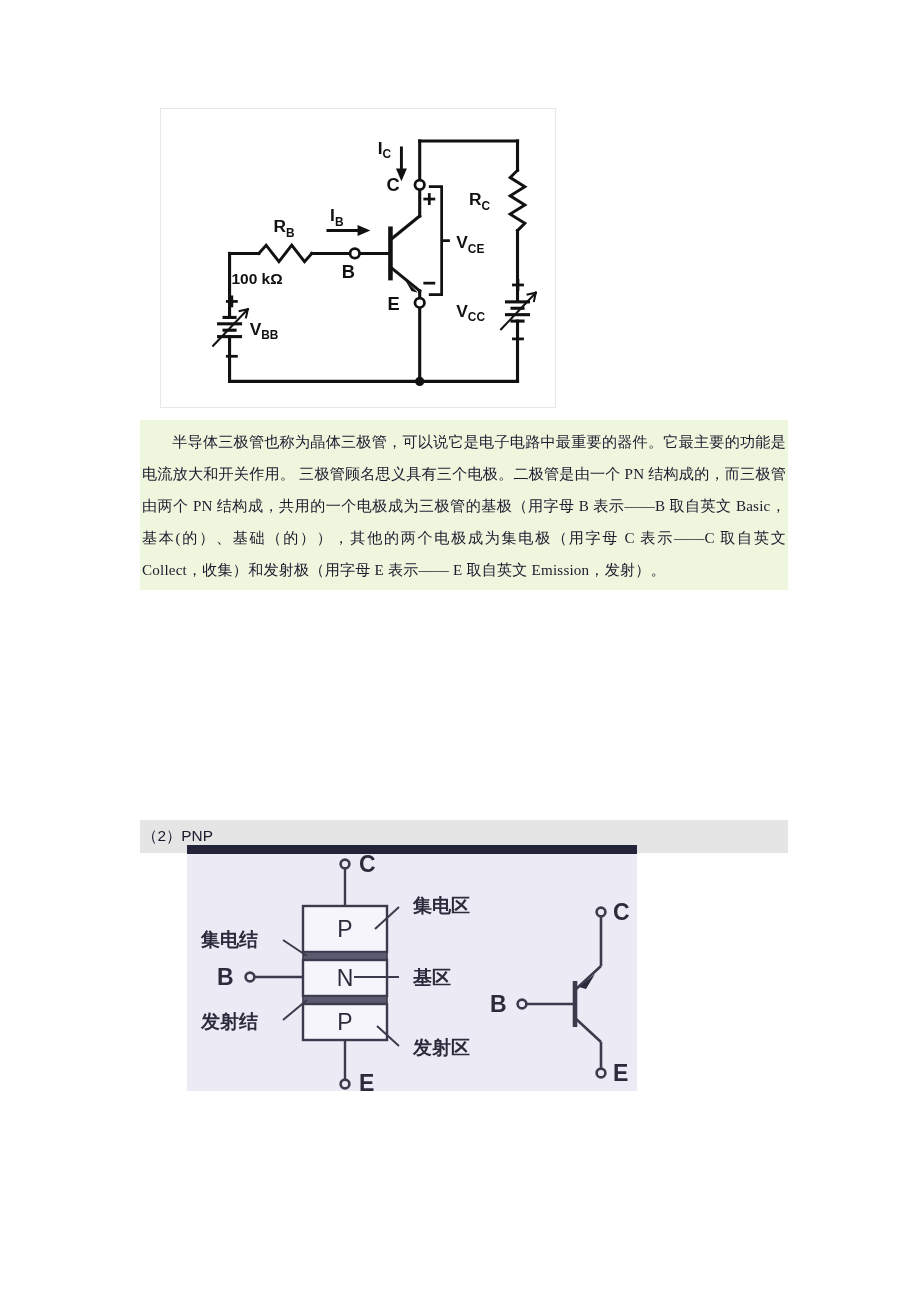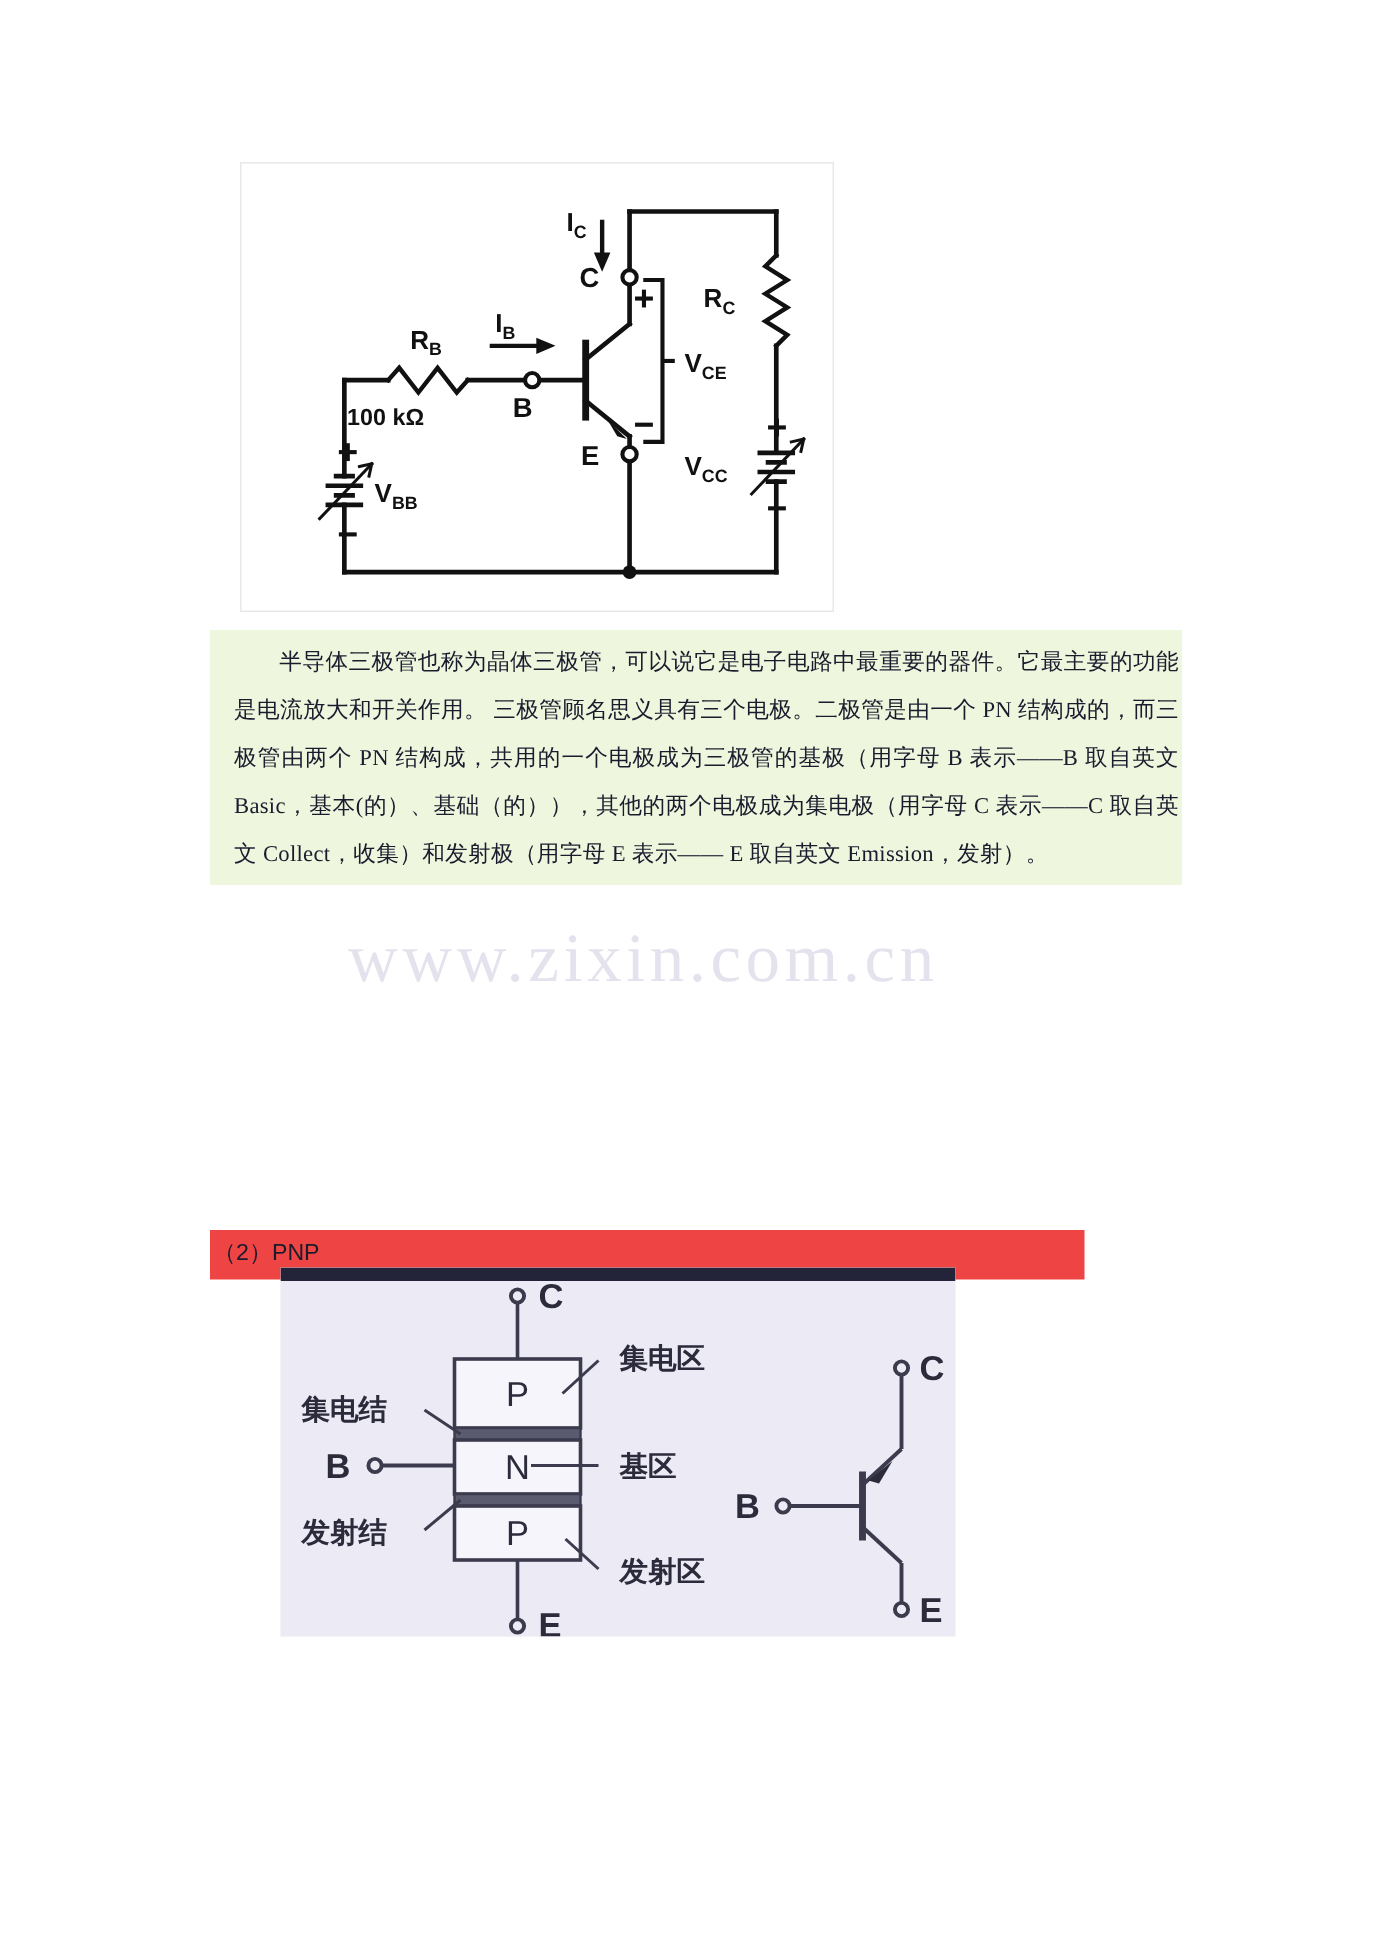--- a/index.html
+++ b/index.html
@@ -41,41 +41,41 @@
   .textblock p {
     margin: 0;
     color: #1b1b2e;
     font-size: 15.1px;
     line-height: 32px;
     text-align: justify;
     text-justify: inter-ideograph;
     letter-spacing: 0.2px;
     padding: 0 2px;
   }
-  .textblock p.indent { text-indent: 2em; margin-left: 14px; }
+  .textblock p.indent { text-indent: 2em; }
 
   
   .watermark {
     position: absolute;
     left: 232px; top: 612px;
     font-family: "Liberation Serif", serif;
     font-size: 46px;
     letter-spacing: 3px;
     color: rgba(120,110,160,0.20);
     white-space: nowrap;
     pointer-events: none;
     user-select: none;
   }
 
   
   .heading {
     position: absolute;
     left: 140px; top: 820px;
-    width: 583px;
-    background: #ef4444;
+    width: 648px;
+    background: #e5e5e5;
     padding: 4px 0 5px 2px;
     color: #1b1b2e;
     font-family: "Liberation Sans", sans-serif;
     font-size: 15.4px;
     line-height: 24px;
   }
 
   
   .fig2-wrap {
     position: absolute;
@@ -208,21 +208,20 @@
           <tspan>V</tspan><tspan dy="5" font-size="13">CC</tspan>
         </text>
       </g>
     </svg>
   </div>
 
   <div class="textblock">
     <p class="indent">半导体三极管也称为晶体三极管，可以说它是电子电路中最重要的器件。它最主要的功能是电流放大和开关作用。 三极管顾名思义具有三个电极。二极管是由一个 PN 结构成的，而三极管由两个 PN 结构成，共用的一个电极成为三极管的基极（用字母 B 表示——B 取自英文 Basic，基本(的）、基础（的）），其他的两个电极成为集电极（用字母 C 表示——C 取自英文 Collect，收集）和发射极（用字母 E 表示—— E 取自英文 Emission，发射）。</p>
   </div>
 
-  <div class="watermark">www.zixin.com.cn</div>
 
   <div class="heading">（2）PNP</div>
 
   <div class="fig2-wrap">
     <div class="fig2-topbar"></div>
     <svg class="fig2" viewBox="0 0 450 237">
       <rect x="0" y="0" width="450" height="237" fill="#eceaf4"></rect>
 
       <g stroke="#3b3b4d" stroke-width="2.4" fill="none">
         <path d="M158 12 L158 52"></path>

